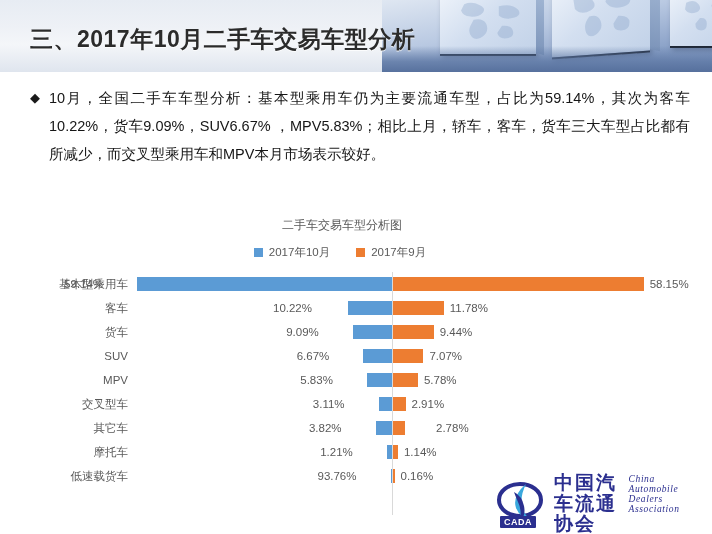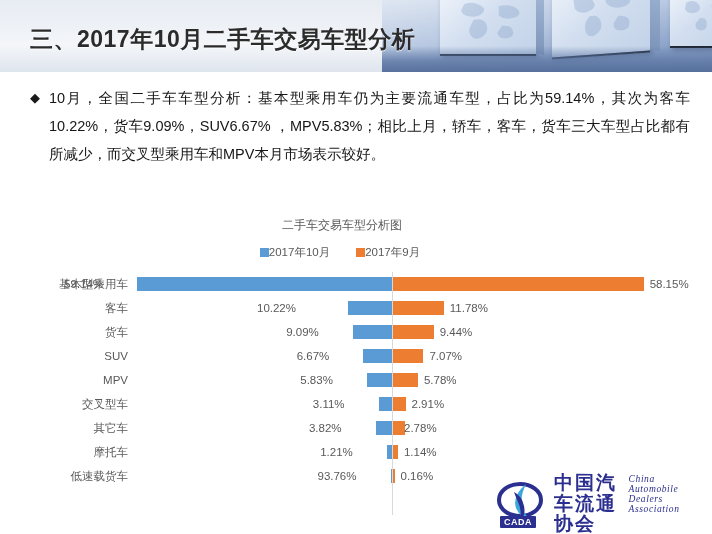--- a/index.html
+++ b/index.html
@@ -115,20 +115,21 @@
     display: flex;
     justify-content: center;
     align-items: center;
     gap: 26px;
     margin-top: 11px;
     margin-left: -4px;
   }
   .legend-item {
     display: flex;
     align-items: center;
+    gap: 6px;
     font-size: 11.5px;
     color: #595959;
   }
   .legend-swatch {
     width: 9px;
     height: 9px;
     display: inline-block;
   }
 
   .plot {
@@ -302,21 +303,21 @@
   <div class="row">
         <div class="cat-label">基本型乘用车</div>
         <div class="bar-left" style="left: 137.107px; width: 254.893px; background: rgb(91, 155, 213);"></div>
         <div class="val-left" style="right: 580.893px;">59.14%</div>
         <div class="bar-right" style="left: 393px; width: 250.626px; background: rgb(237, 125, 49);"></div>
         <div class="val-right" style="left: 649.626px;">58.15%</div>
       </div>
       <div class="row">
         <div class="cat-label">客车</div>
         <div class="bar-left" style="left: 347.952px; width: 44.0482px; background: rgb(91, 155, 213);"></div>
-        <div class="val-left" style="right: 388px;">10.22%</div>
+        <div class="val-left" style="right: 372px;">10.22%</div>
         <div class="bar-right" style="left: 393px; width: 50.7718px; background: rgb(237, 125, 49);"></div>
         <div class="val-right" style="left: 449.772px;">11.78%</div>
       </div>
       <div class="row">
         <div class="cat-label">货车</div>
         <div class="bar-left" style="left: 352.822px; width: 39.1779px; background: rgb(91, 155, 213);"></div>
         <div class="val-left" style="right: 365.178px;">9.09%</div>
         <div class="bar-right" style="left: 393px; width: 40.6864px; background: rgb(237, 125, 49);"></div>
         <div class="val-right" style="left: 439.686px;">9.44%</div>
       </div>
@@ -339,21 +340,21 @@
         <div class="bar-left" style="left: 378.596px; width: 13.4041px; background: rgb(91, 155, 213);"></div>
         <div class="val-left" style="right: 339.404px;">3.11%</div>
         <div class="bar-right" style="left: 393px; width: 12.5421px; background: rgb(237, 125, 49);"></div>
         <div class="val-right" style="left: 411.542px;">2.91%</div>
       </div>
       <div class="row">
         <div class="cat-label">其它车</div>
         <div class="bar-left" style="left: 375.536px; width: 16.4642px; background: rgb(91, 155, 213);"></div>
         <div class="val-left" style="right: 342.464px;">3.82%</div>
         <div class="bar-right" style="left: 393px; width: 11.9818px; background: rgb(237, 125, 49);"></div>
-        <div class="val-right" style="left: 404px;">2.78%</div>
+        <div class="val-right" style="left: 436px;">2.78%</div>
       </div>
       <div class="row">
         <div class="cat-label">摩托车</div>
         <div class="bar-left" style="left: 386.785px; width: 5.2151px; background: rgb(91, 155, 213);"></div>
         <div class="val-left" style="right: 331.215px;">1.21%</div>
         <div class="bar-right" style="left: 393px; width: 4.9134px; background: rgb(237, 125, 49);"></div>
         <div class="val-right" style="left: 403.913px;">1.14%</div>
       </div>
       <div class="row">
         <div class="cat-label">低速载货车</div>

